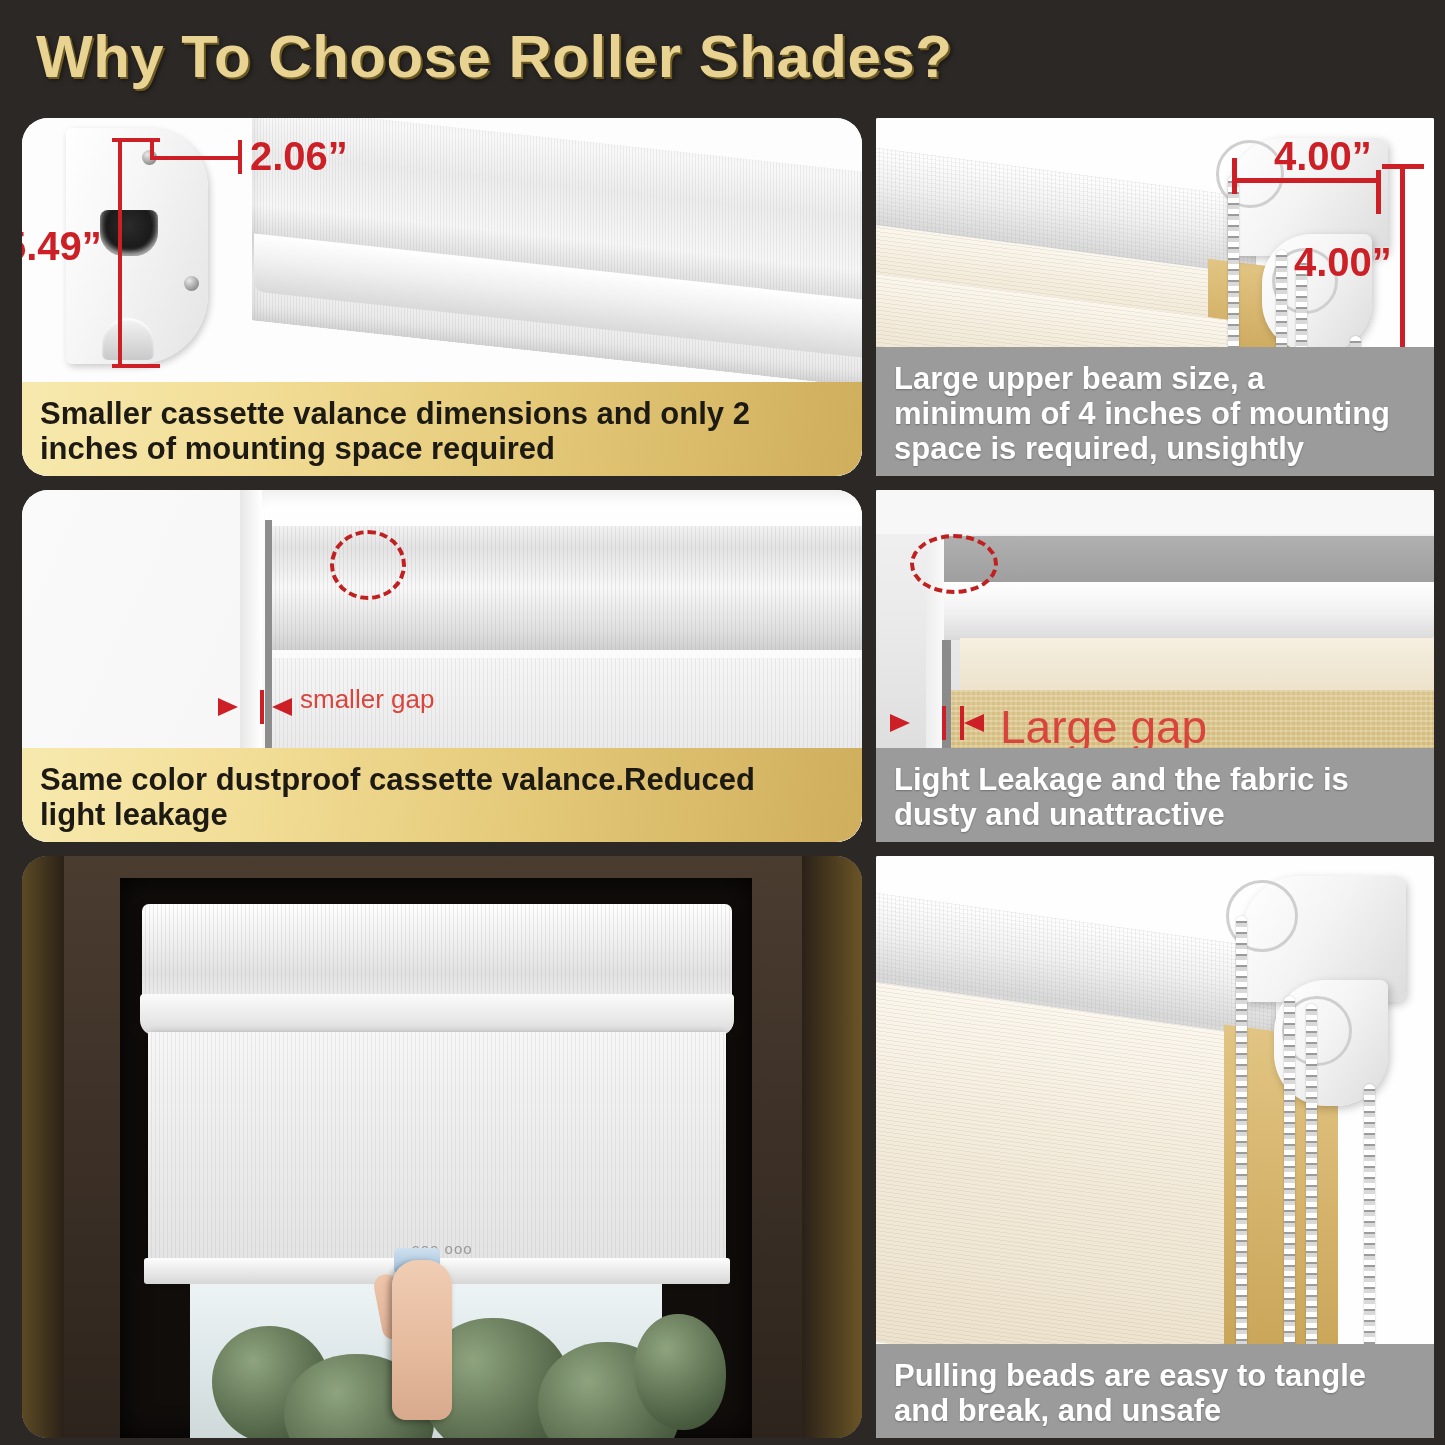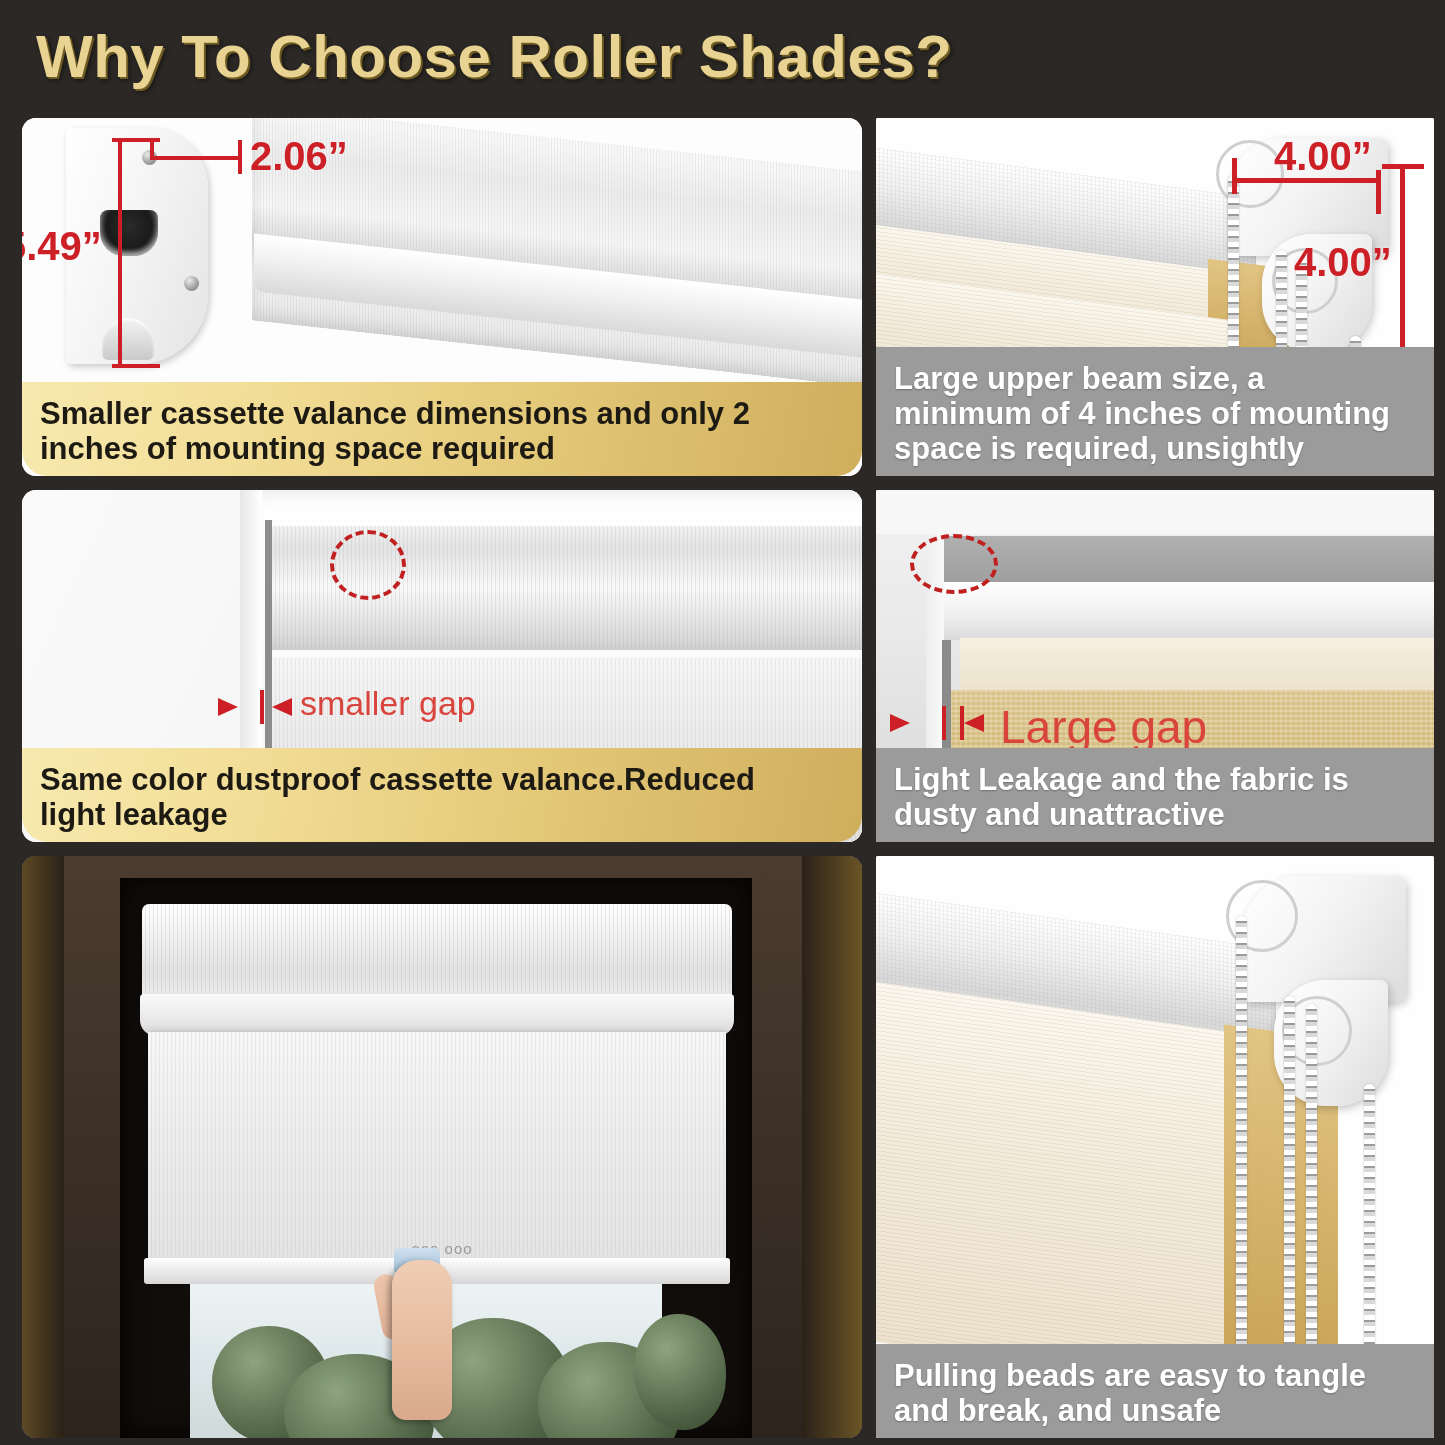--- a/index.html
+++ b/index.html
@@ -25,21 +25,21 @@
     text-shadow:2px 2px 0 #6d5a22, 3px 3px 5px rgba(0,0,0,.55);
     white-space:nowrap;
   }
   
   #grid{
     position:absolute;
     left:0;top:112px;
     width:1445px;height:1333px;
   }
   .panel{position:absolute;overflow:hidden;background:#fff;}
-  .panel.left{border-radius:14px;}
+  .panel.left{border-radius:26px;}
   .panel.right{border-radius:2px;}
   .photo{position:absolute;left:0;top:0;right:0;bottom:0;overflow:hidden;}
   
   .cap{
     position:absolute;left:0;right:0;bottom:0;
     box-sizing:border-box;
     padding:14px 36px 10px 18px;
     font-weight:bold;
     line-height:1.13;
   }
@@ -357,21 +357,21 @@
       <div class="p3-frame"></div>
       <div class="p3-frame-edge"></div>
       <div class="p3-valance"></div>
       <div class="p3-shade"></div>
       <div class="p3-gapline"></div>
       <div class="dashed-ellipse" style="left:308px;top:40px;width:68px;height:62px;"></div>
 
       <div class="arrow-r" style="left:196px;top:208px;"></div>
       <div class="arrow-l" style="left:250px;top:208px;"></div>
       <div class="rule" style="left:238px;top:200px;width:4px;height:34px;"></div>
-      <div class="gap-label" style="left:278px;top:194px;font-size:34px;">smaller gap</div>
+      <div class="gap-label" style="left:278px;top:194px;font-size:26px;">smaller gap</div>
     </div>
     <div class="cap gold">Same color dustproof cassette valance.Reduced light leakage</div>
   </div>
 
   <div class="panel right" style="left:876px;top:378px;width:558px;height:352px;">
     <div class="photo">
       <div class="p4-wall"></div>
       <div class="p4-top"></div>
       <div class="p4-beam-dark"></div>
       <div class="p4-beam"></div>

